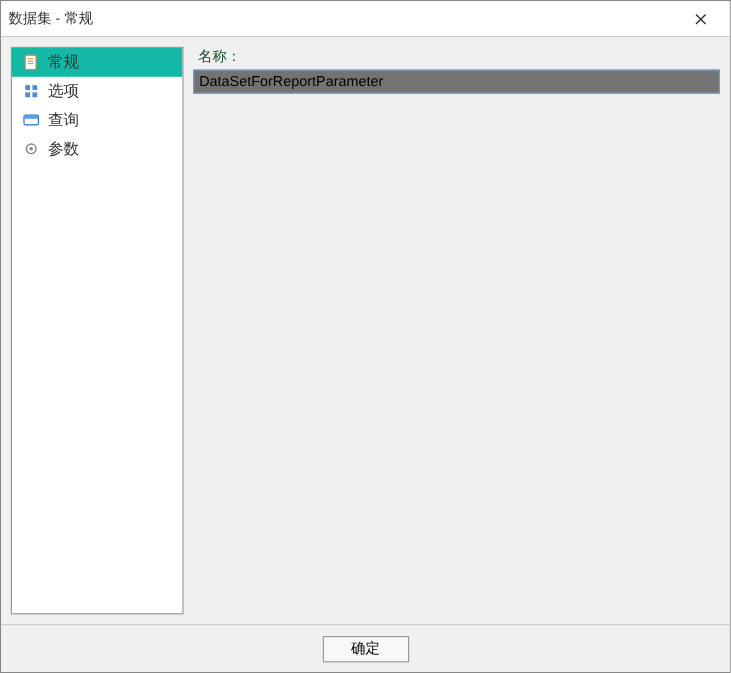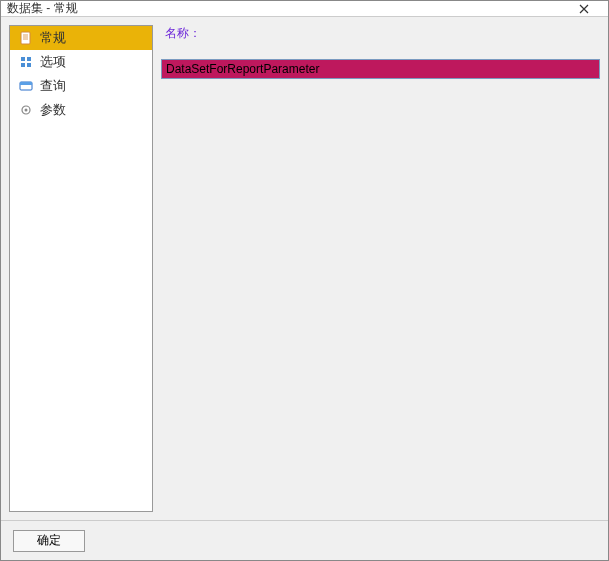--- a/index.html
+++ b/index.html
@@ -4,21 +4,21 @@
   <style>
     * { box-sizing: border-box; margin: 0; padding: 0; }
     body { font-family: "Microsoft YaHei", "SimSun", sans-serif; font-size: 12px; background: #fff; }
     .dialog {
       width: 609px; height: 561px;
       border: 1px solid #888;
       display: flex; flex-direction: column;
       background: #f0f0f0;
     }
     .titlebar {
-      height: 16px;
+      height: 30px;
       background: #fff;
       border-bottom: 1px solid #ccc;
       display: flex; align-items: center;
       padding: 0 6px;
     }
     .titlebar-title { flex: 1; font-size: 12px; color: #333; }
     .close-btn {
       width: 36px; height: 24px;
       display: flex; align-items: center; justify-content: center;
       cursor: pointer;
@@ -38,41 +38,41 @@
     }
     .sidebar-item {
       display: flex; align-items: center;
       padding: 3px 8px;
       gap: 6px;
       cursor: pointer;
       font-size: 13px;
       color: #333;
     }
     .sidebar-item.selected {
-      background: #eab308;
+      background: #14b8a6;
     }
     .sidebar-item .icon { width: 16px; height: 16px; flex-shrink: 0; display: flex; align-items: center; justify-content: center; }
     .main {
       flex: 1;
       display: flex; flex-direction: column;
     }
     .form-row { margin-bottom: 6px; }
-    .form-label { font-size: 12px; color: #6d28d9; margin-bottom: 17px; display: block; margin-left: 4px; }
+    .form-label { font-size: 12px; color: #14532d; margin-bottom: 2px; display: block; margin-left: 4px; }
     .form-input {
       width: 100%;
       border: 1px solid #7a9ac0;
       padding: 2px 4px;
       font-size: 12px;
-      background: #be185d;
+      background: #737373;
       height: 20px;
     }
     .footer {
       height: 40px;
       border-top: 1px solid #ccc;
-      display: flex; align-items: center; justify-content: space-between;
+      display: flex; align-items: center; justify-content: center;
       padding: 16px 12px; gap: 10px;
       background: #f0f0f0;
     }
     .btn {
       min-width: 72px; height: 22px;
       border: 1px solid #999;
       background: #f8f8f8;
       font-size: 12px;
       cursor: pointer;
       padding: 0 12px;

